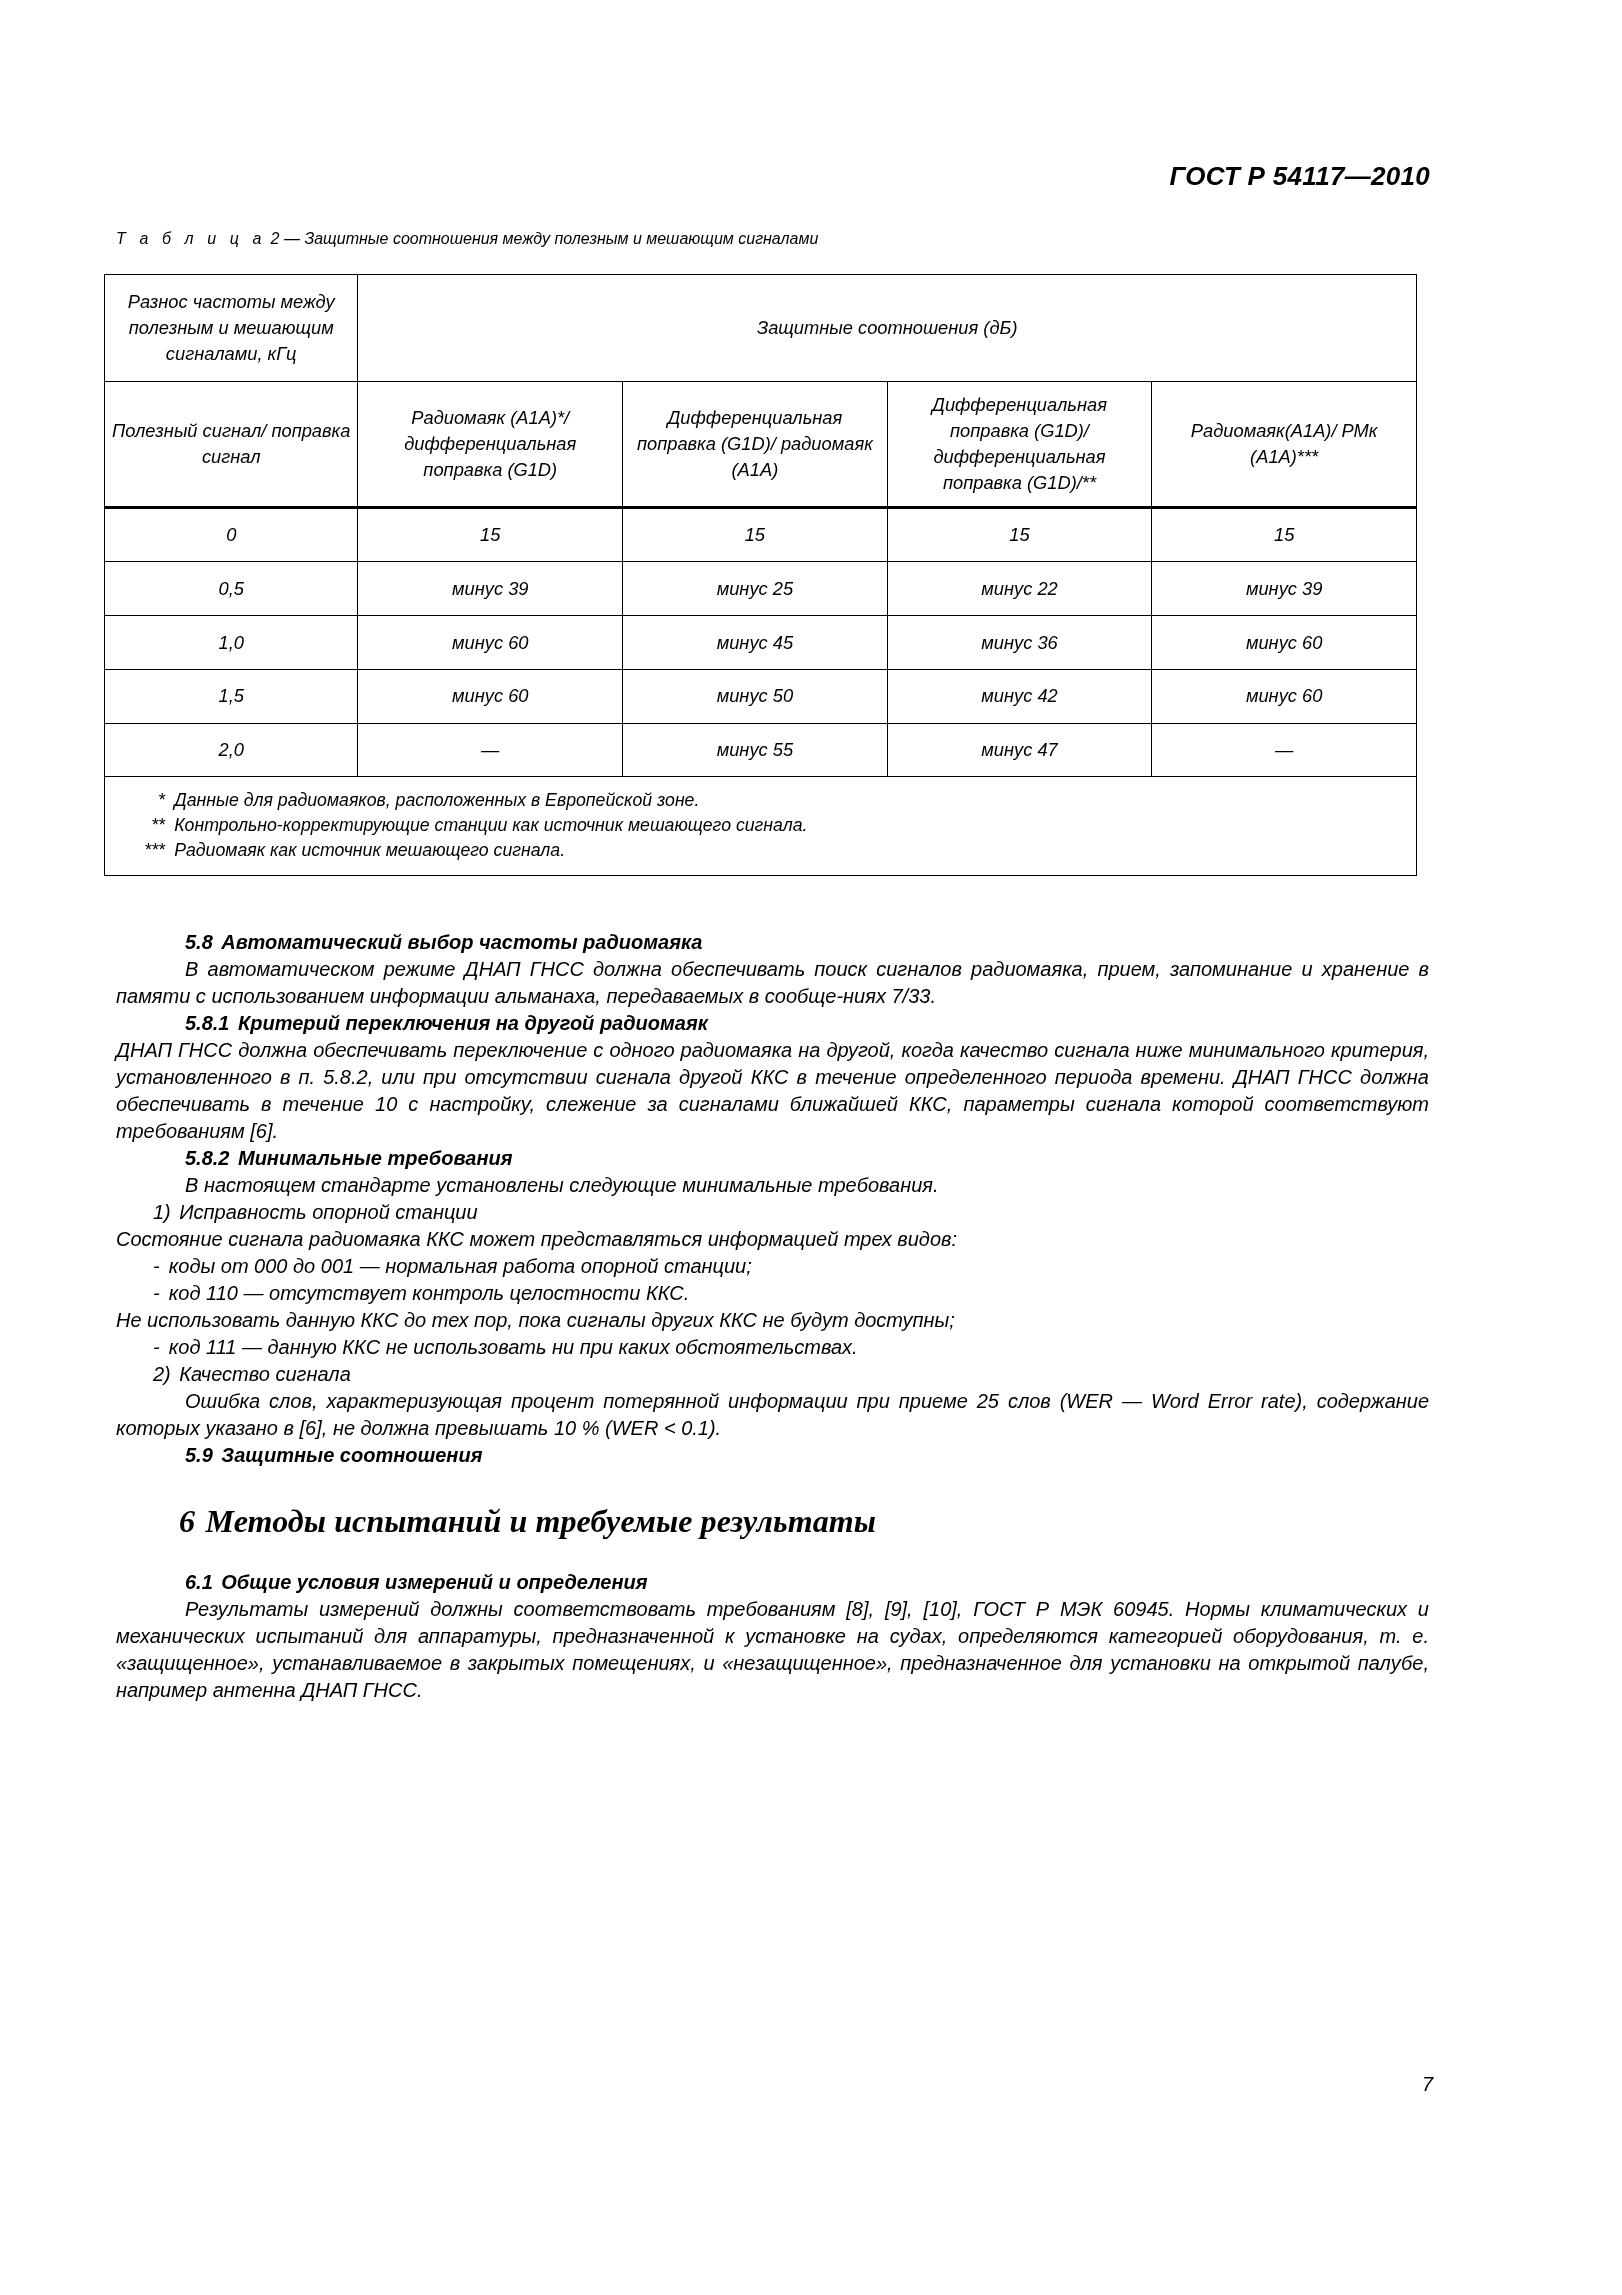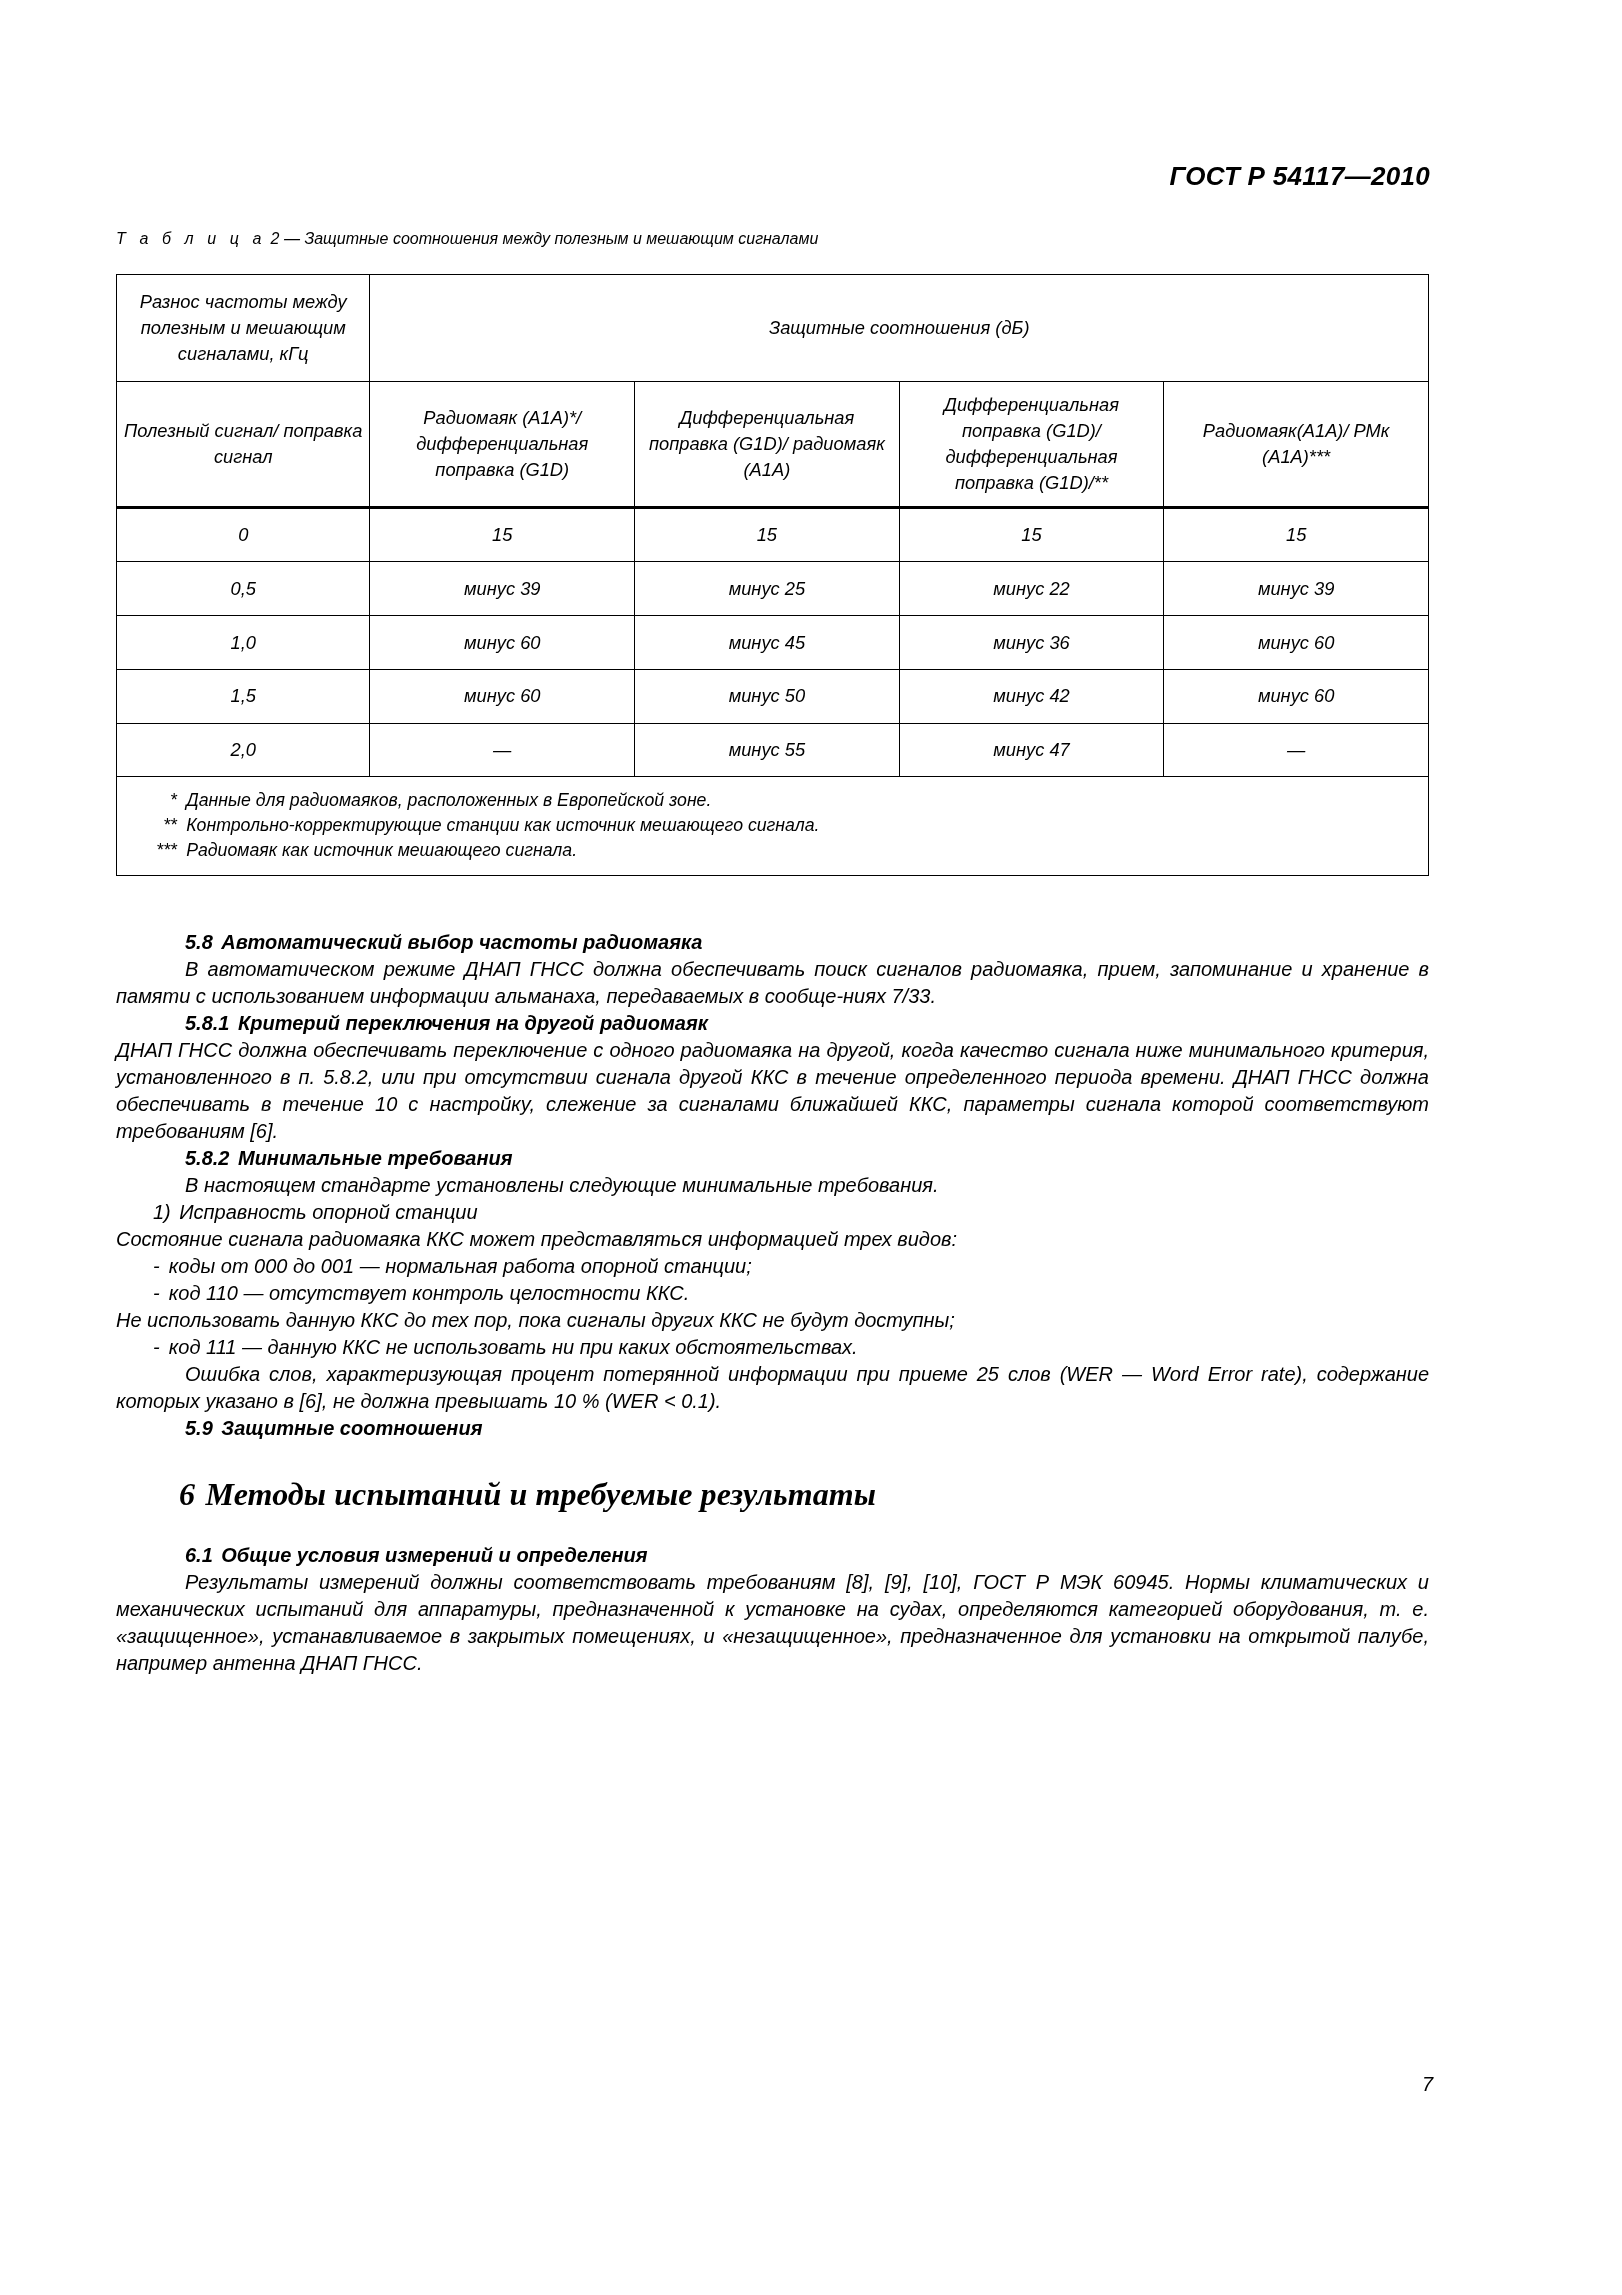--- a/index.html
+++ b/index.html
@@ -38,21 +38,21 @@
     white-space: nowrap;
   }
   .table-caption .spaced {
     letter-spacing: 4.6px;
   }
 
   
   .tbl-wrap {
     position: absolute;
     top: 274px;
-    left: 116px;
+    left: 104px;
     width: 1384px;
   }
   table.gost {
     border-collapse: collapse;
     width: 1313px;
     table-layout: fixed;
     font-size: 18.3px;
   }
   table.gost td,
   table.gost th {
@@ -278,20 +278,23 @@
     <p class="dash">
       <span class="bullet">-</span><span>код 110 — отсутствует контроль целостности ККС.</span>
     </p>
 
     <p class="flush">Не использовать данную ККС до тех пор, пока сигналы других ККС не будут доступны;</p>
 
     <p class="dash">
       <span class="bullet">-</span><span>код 111 — данную ККС не использовать ни при каких обстоятельствах.</span>
     </p>
 
+    <p class="listnum">
+      <span class="lbl">2)</span><span>Качество сигнала</span>
+    </p>
 
     <p class="para">Ошибка слов, характеризующая процент потерянной информации при приеме 25 слов (WER — Word Error rate), содержание которых указано в [6], не должна превышать 10 % (WER &lt; 0.1).</p>
 
     <div class="h3">
       <span class="num">5.9</span><span>Защитные соотношения</span>
     </div>
 
     <div class="gap-xl"></div>
 
     <div class="h2">

